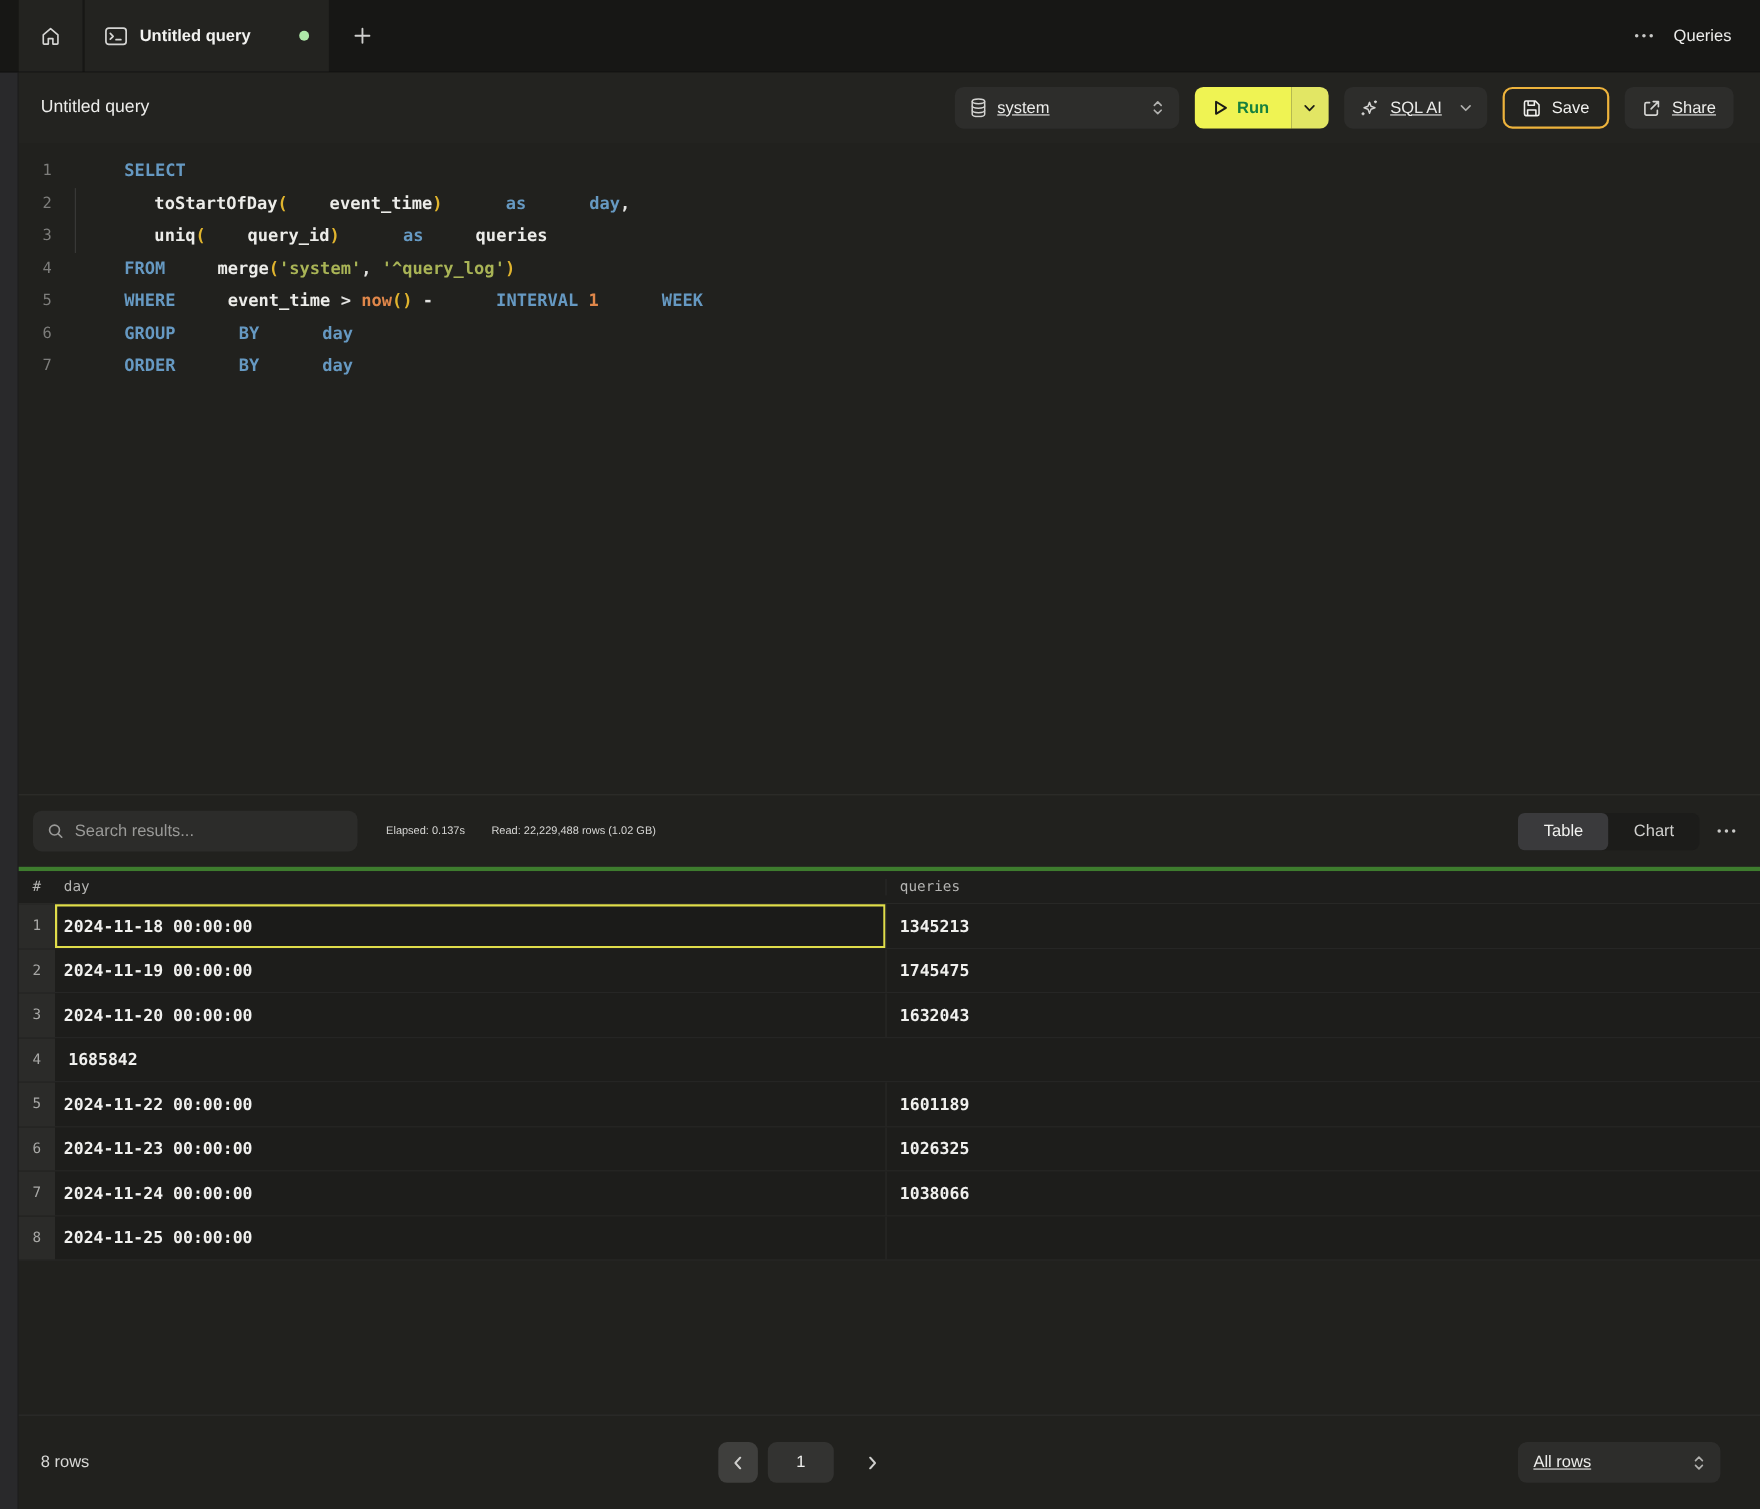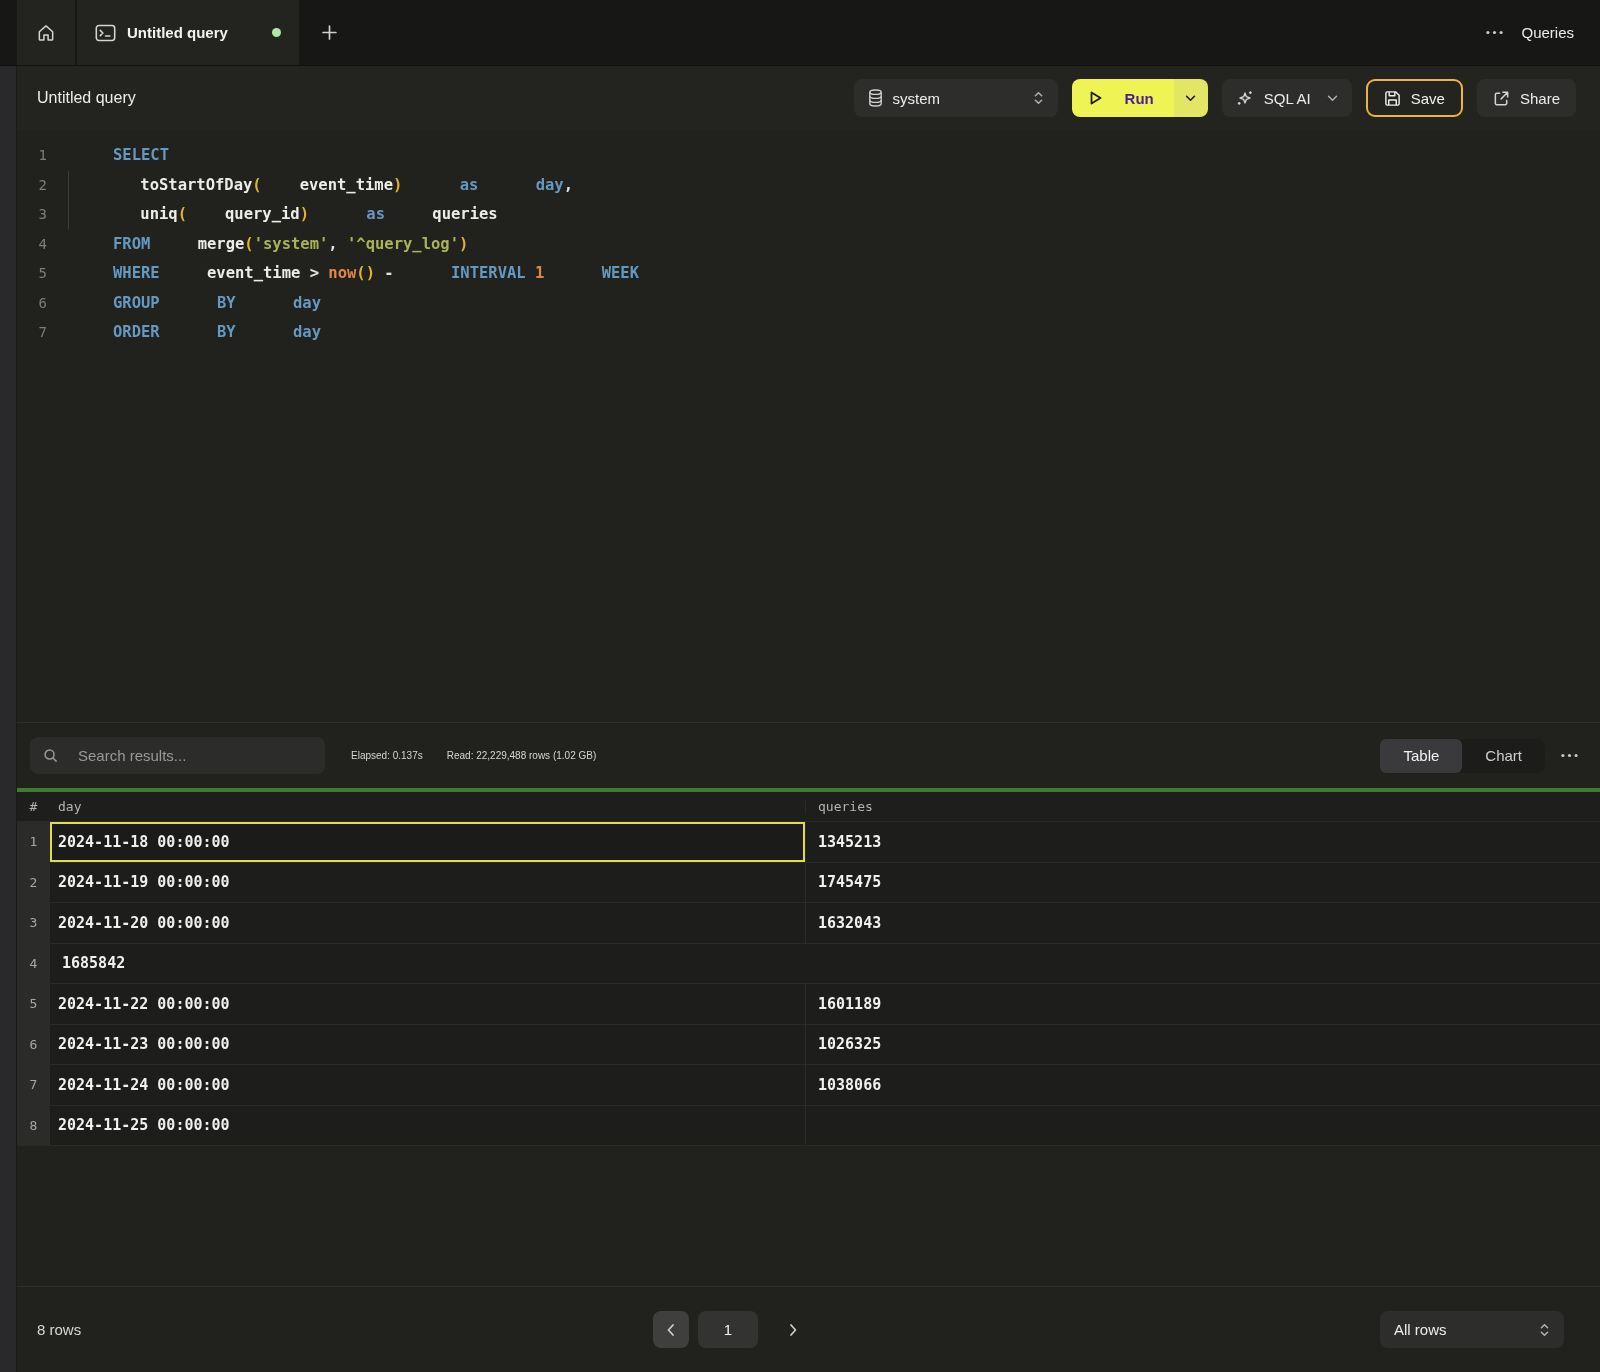--- a/index.html
+++ b/index.html
@@ -51,28 +51,28 @@
   
   .toolbar {
     height:64px; background:#232320; display:flex; align-items:center;
     padding:0 24px 0 20px;
   }
   .page-title { font-size:16px; color:#ededeb; }
   .toolbar-actions { margin-left:auto; display:flex; align-items:center; gap:14px; }
   .pill {
     height:38px; border-radius:8px; background:#2d2d2b;
     display:flex; align-items:center; gap:10px; padding:0 14px;
-    color:#ededeb; cursor:pointer; font-size:15px;
+    color:#ededeb; cursor:pointer; font-size:15px;text-decoration:underline;
   }
   .db-select { width:204px; }
   .db-select .updown { margin-left:auto; }
   .run-group { display:flex; height:38px; border-radius:8px; overflow:hidden; cursor:pointer; }
   .run-main {
-    background:#eff353; color:#4c1d95; font-weight:700; font-size:15px;
-    display:flex; align-items:center; gap:22px; padding:0 20px 0 16px;
+    background:#eff353; color:#15803d; font-weight:700; font-size:15px;
+    display:flex; align-items:center; gap:8px; padding:0 20px 0 16px;
   }
   .run-caret { width:34px; background:#e2e664; display:flex; align-items:center; justify-content:center; color:#1c1c16; }
   .sqlai-btn { padding:0 14px; }
   .sqlai-btn .caret { margin-left:6px; }
   .save-btn {
     height:38px; border-radius:9px; border:2px solid #edb33c; background:transparent;
     display:flex; align-items:center; gap:10px; padding:0 16px; color:#f0f0ee; font-size:15px; cursor:pointer;
   }
   .share-btn { padding:0 16px; }
 
@@ -99,21 +99,21 @@
     border-left:1px solid #3b3b39;
   }
 
   
   .results-toolbar {
     height:66px; border-top:1px solid #2e2e2c;
     display:flex; align-items:center; padding:0 22px 0 13px; gap:26px;
   }
   .search-box {
     width:295px; height:37px; background:#2c2c2a; border-radius:8px;
-    display:flex; align-items:center; gap:20px; padding:0 13px;
+    display:flex; align-items:center; gap:10px; padding:0 13px;
   }
   .search-box input {
     background:transparent; border:none; outline:none; color:#d8d8d6;
     font-size:15px; font-family:"Liberation Sans", sans-serif; width:100%;
   }
   .search-box input::placeholder { color:#9a9a98; }
   .stat { color:#d6d6d4; font-size:10px; }
   .stat.read { margin-left:-2px; }
   .rt-right { margin-left:auto; display:flex; align-items:center; gap:16px; }
   .segmented { display:flex; background:#1c1c1a; border-radius:7px; }

